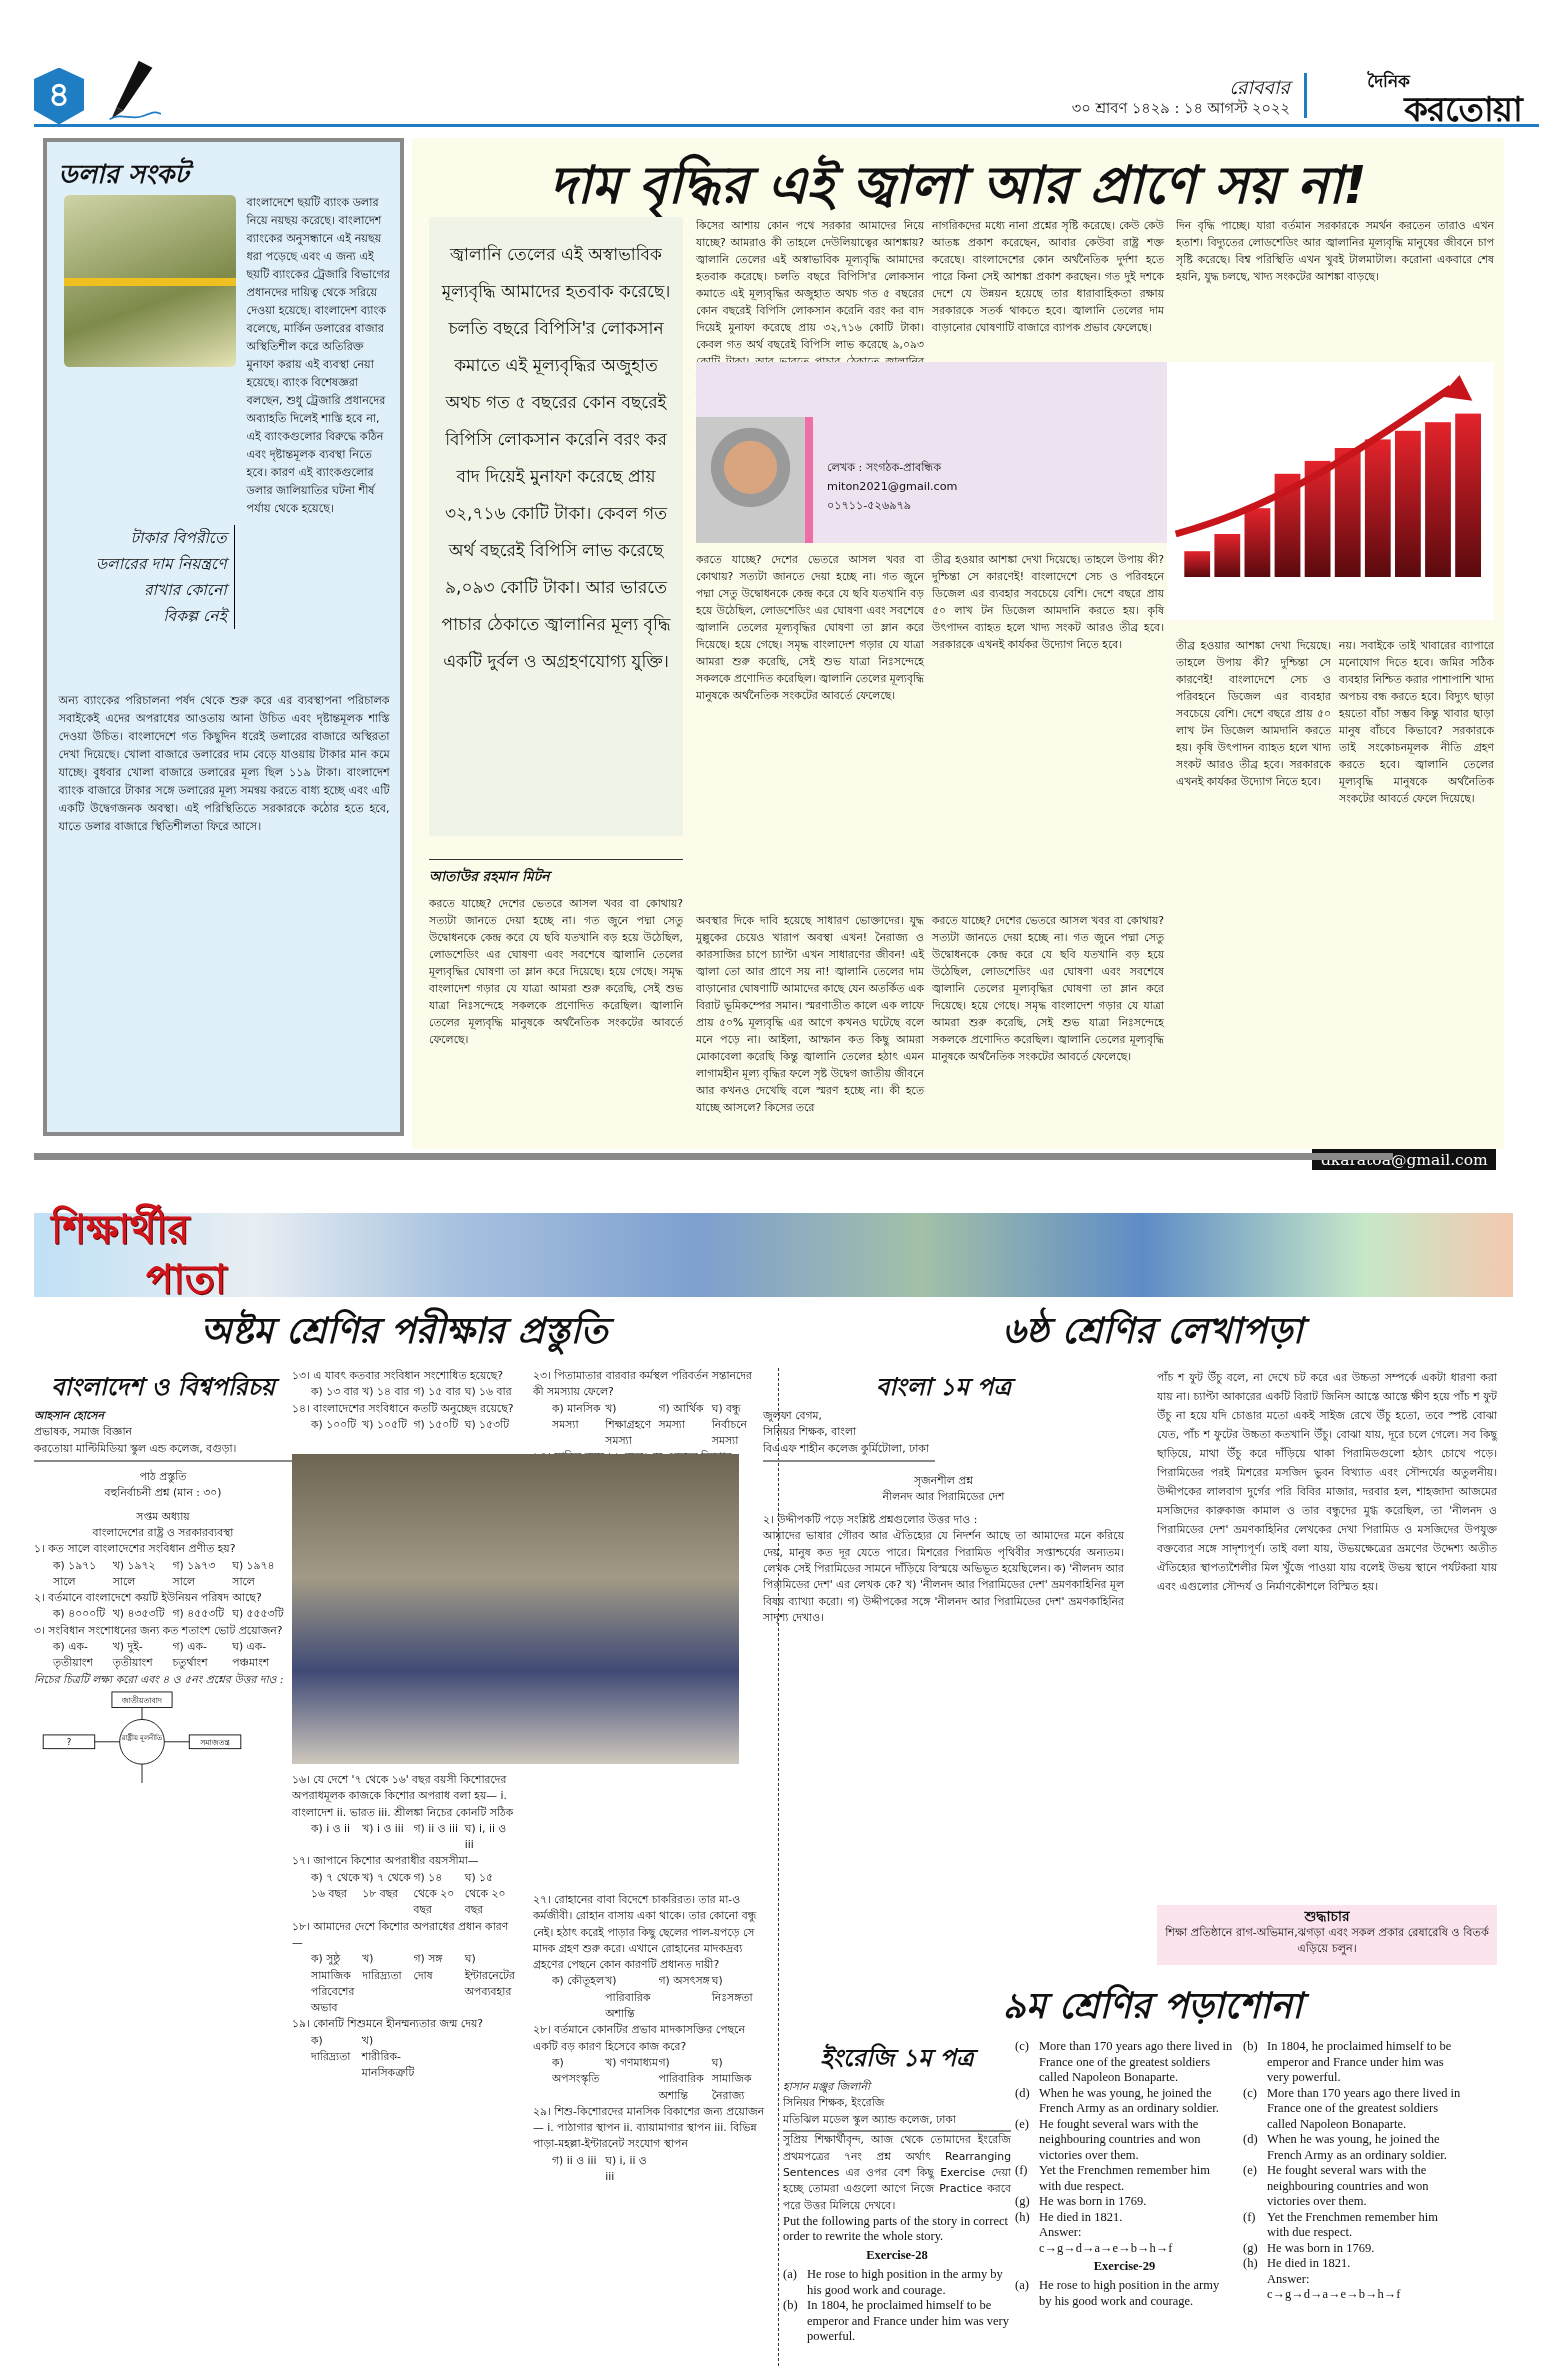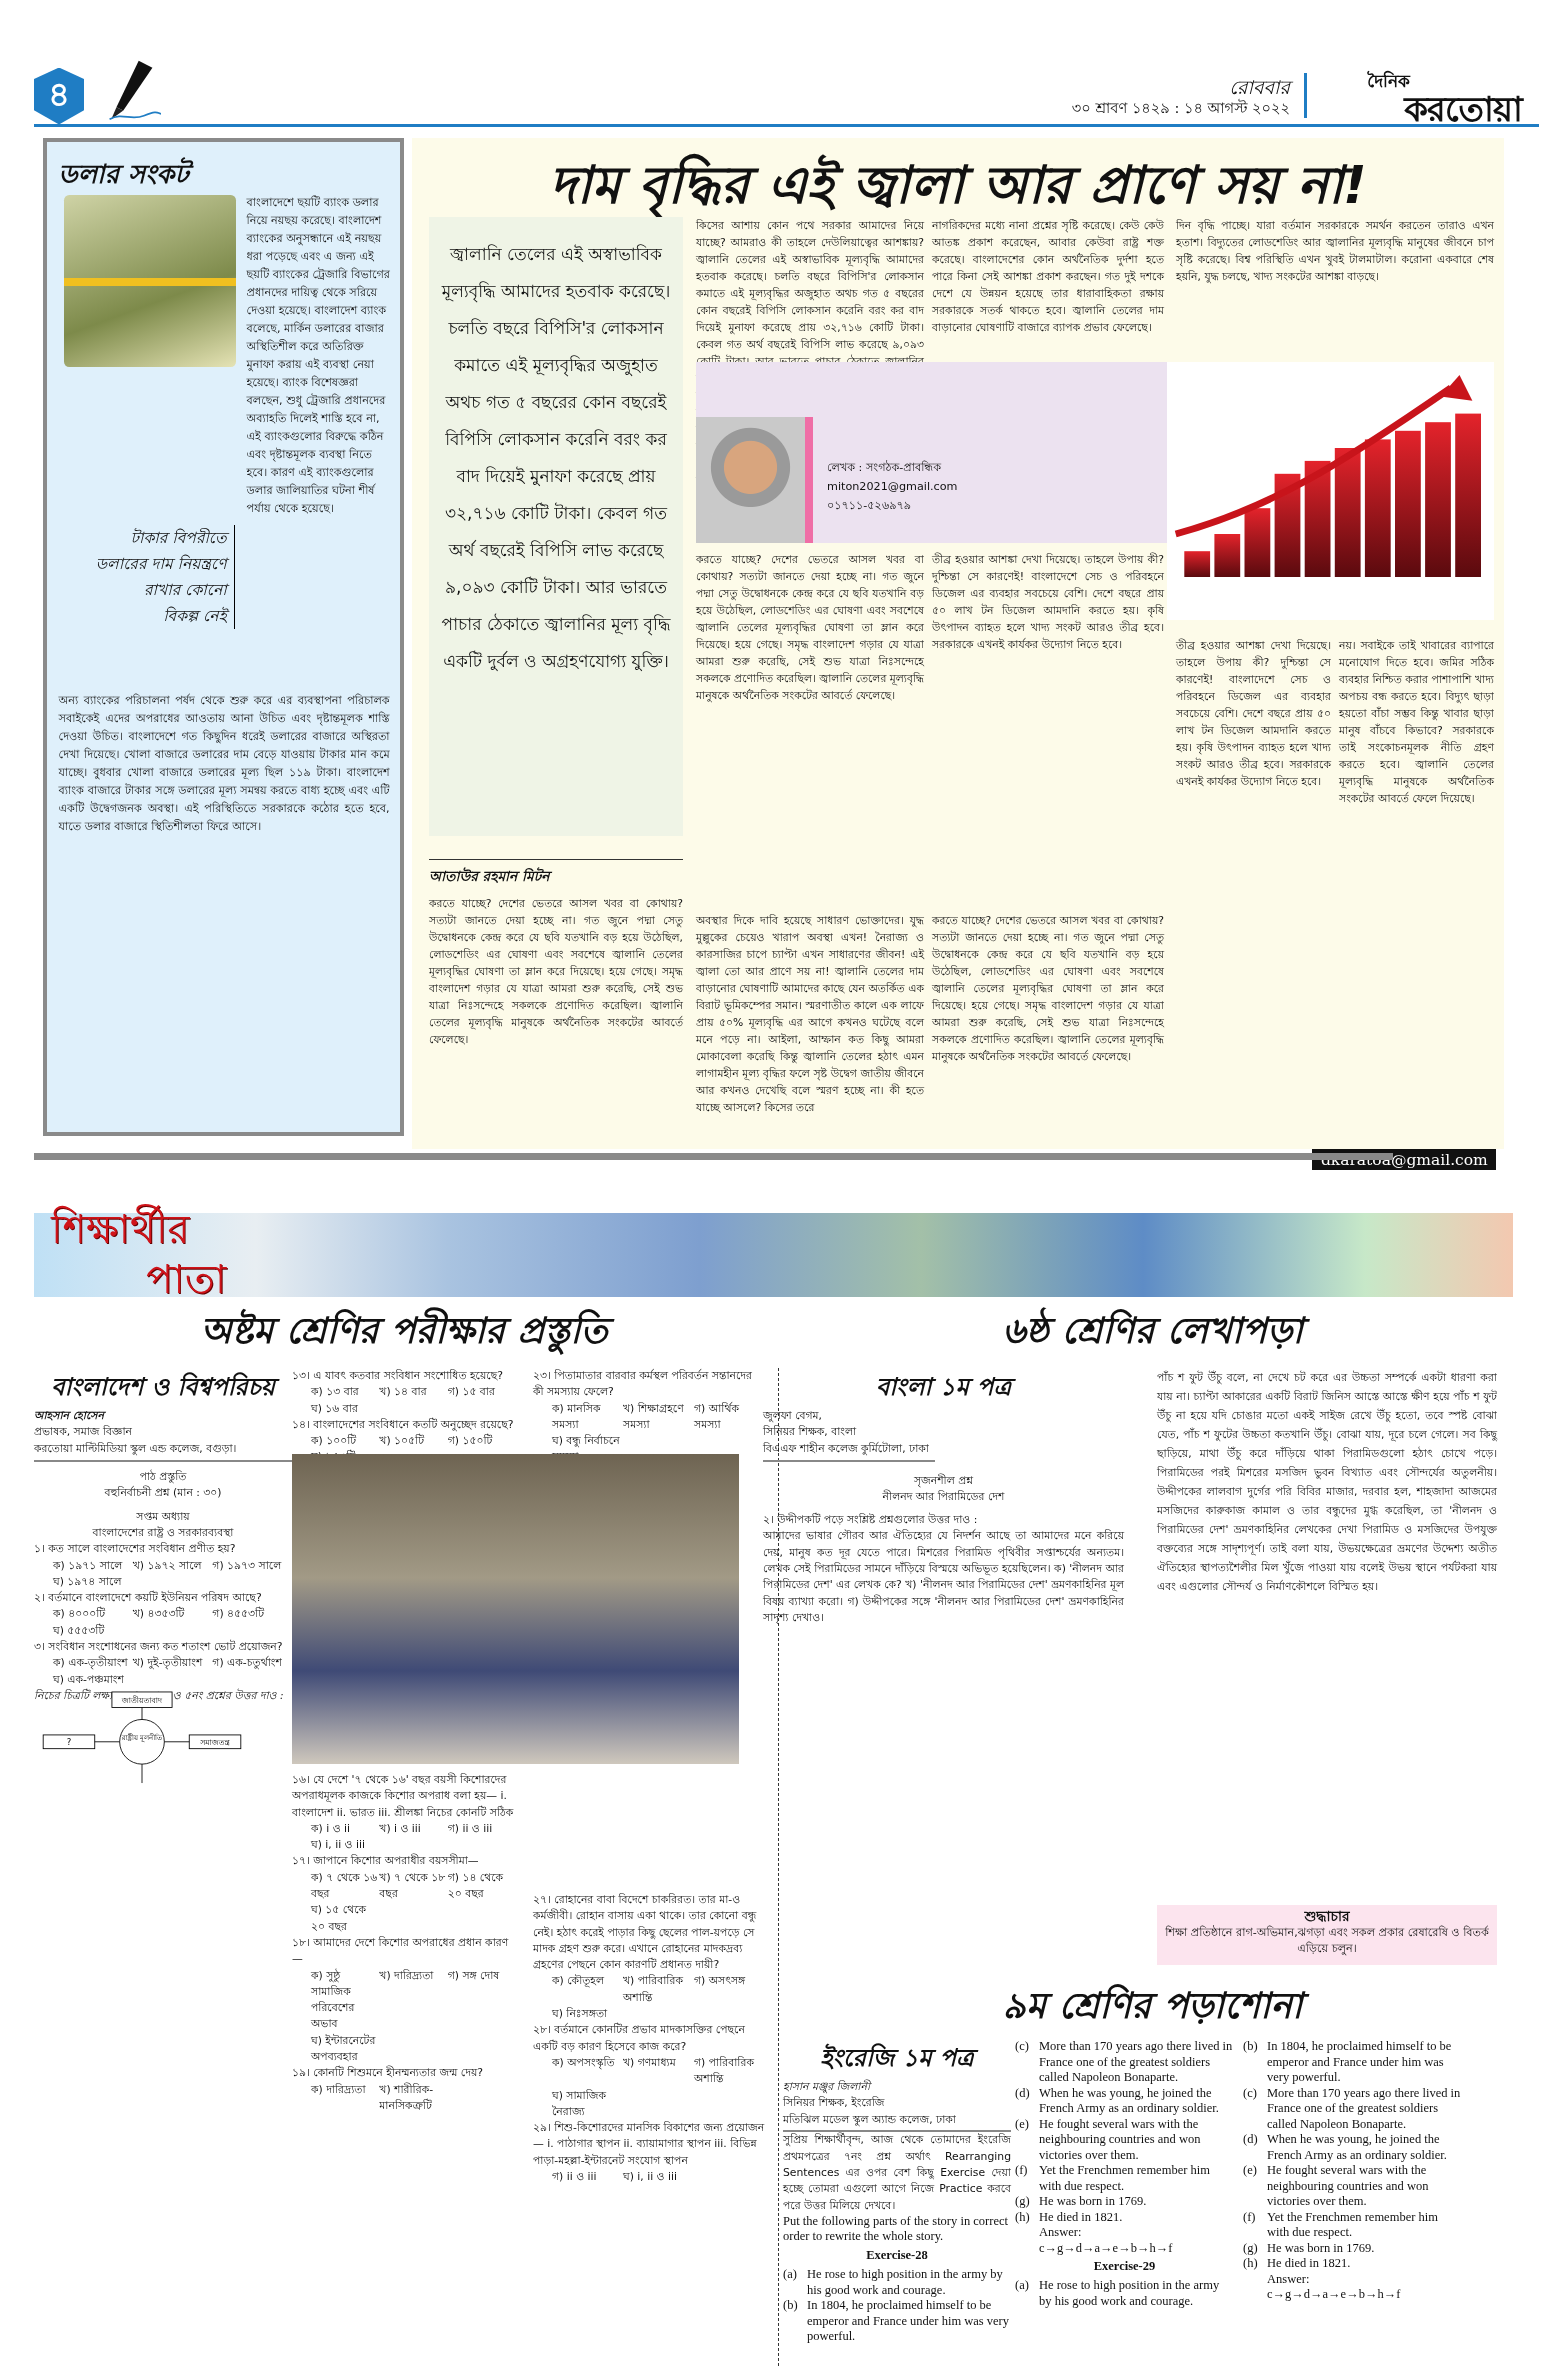--- a/index.html
+++ b/index.html
@@ -31,27 +31,27 @@
 .textcol{font-size:10.8px;line-height:17px;text-align:justify}
 .authorbox{left:284px;top:224px;width:471px;height:181px;background:#ece2f0}
 .photo{left:0;top:55px;width:117px;height:126px;background:radial-gradient(circle at 50% 40%,#d8a57e 0 28%,#9a9a9a 29% 42%,#c9c9c9 43%);border-right:8.6px solid #ef6ea6}
 .authortext{left:131px;top:96px;font-size:11.2px;line-height:19px}
 .chartimg{left:755px;top:224px;width:327px;height:258px;background:#fff}
 .byline{left:17px;top:721px;width:254px;font-size:13.8px;font-weight:bold;font-style:italic;border-top:1.7px solid #333;padding-top:5.2px}
 .email{right:8.6px;top:1011px;background:#111;color:#fff;font-family:"DejaVu Serif",serif;font-size:15.5px;padding:1.7px 8.6px}
 .greyrule{left:34px;top:1153px;width:1359px;height:6.9px;background:#8a8a8a}
 
 .banner{left:34px;top:1213px;width:1479px;height:84px;background:linear-gradient(90deg,#bfe0f5 0,#e8eef2 15%,#a9c3e0 28%,#7e9fcf 45%,#a3c0a8 60%,#5e8cc6 75%,#c7e8c8 90%,#f3c8b0)}
-.banner-title{left:17px;top:-8.6px;font-size:40px;font-weight:normal;color:#d0141a;line-height:50px;text-shadow:0.9px 0.9px 0 #600}
+.banner-title{left:17px;top:-8.6px;font-size:40px;font-weight:bold;color:#d0141a;line-height:50px;text-shadow:0.9px 0.9px 0 #600}
 
 .sec-h{font-size:36px;font-weight:bold;font-style:italic;text-align:center}
 .subj{font-size:24px;font-weight:bold;font-style:italic}
 .small{font-size:10.8px;line-height:16.3px}
 .q{font-size:10.8px;line-height:16.3px}
-.opt{display:grid;grid-template-columns:1fr 1fr 1fr;padding-left:19px}
+.opt{display:grid;grid-template-columns:1fr 1fr 1fr 1fr;padding-left:19px}
 .libimg{left:292px;top:1454px;width:447px;height:310px;background:linear-gradient(180deg,#6e6452,#a29a86 40%,#3f4a76 70%,#cfc8bd)}
 .diagram{left:26px;top:1690px;width:232px;height:95px}
 .pinkbox{left:1157px;top:1905px;width:340px;height:60px;background:#fce4ee;text-align:center;font-size:11.2px;line-height:16.3px;padding-top:3.4px}
 .en{font-family:"Liberation Serif",serif;font-size:12.5px;line-height:15.5px}
 .en .it{display:grid;grid-template-columns:24px 1fr}
 .ex{font-weight:bold;text-align:center;margin:3.4px 0}
 .dash{border-left:0.9px dashed #333}
 </style>
 </head>
 <body>

